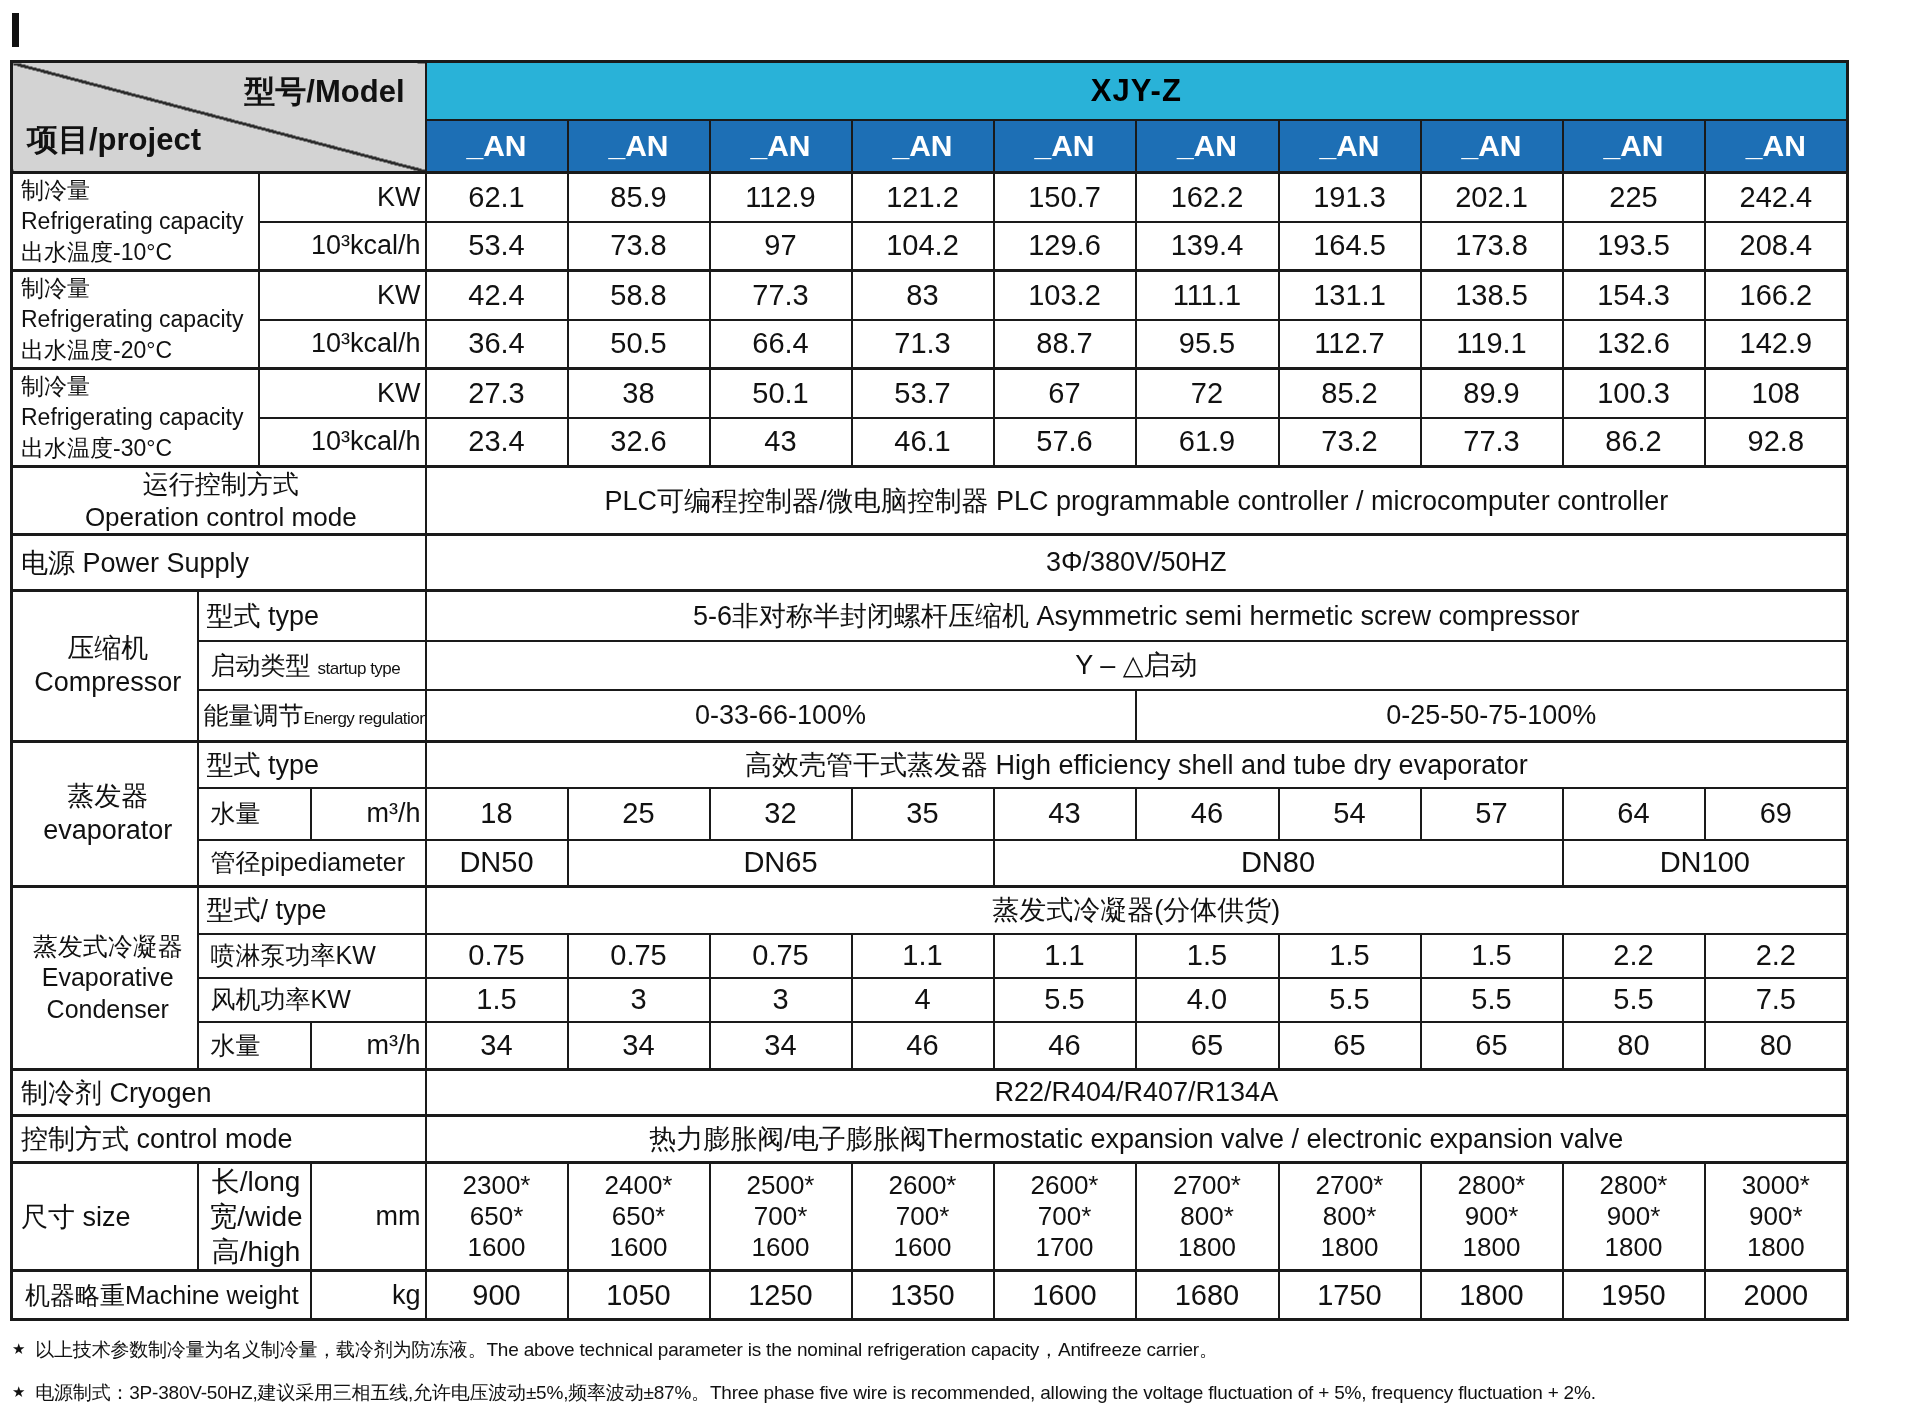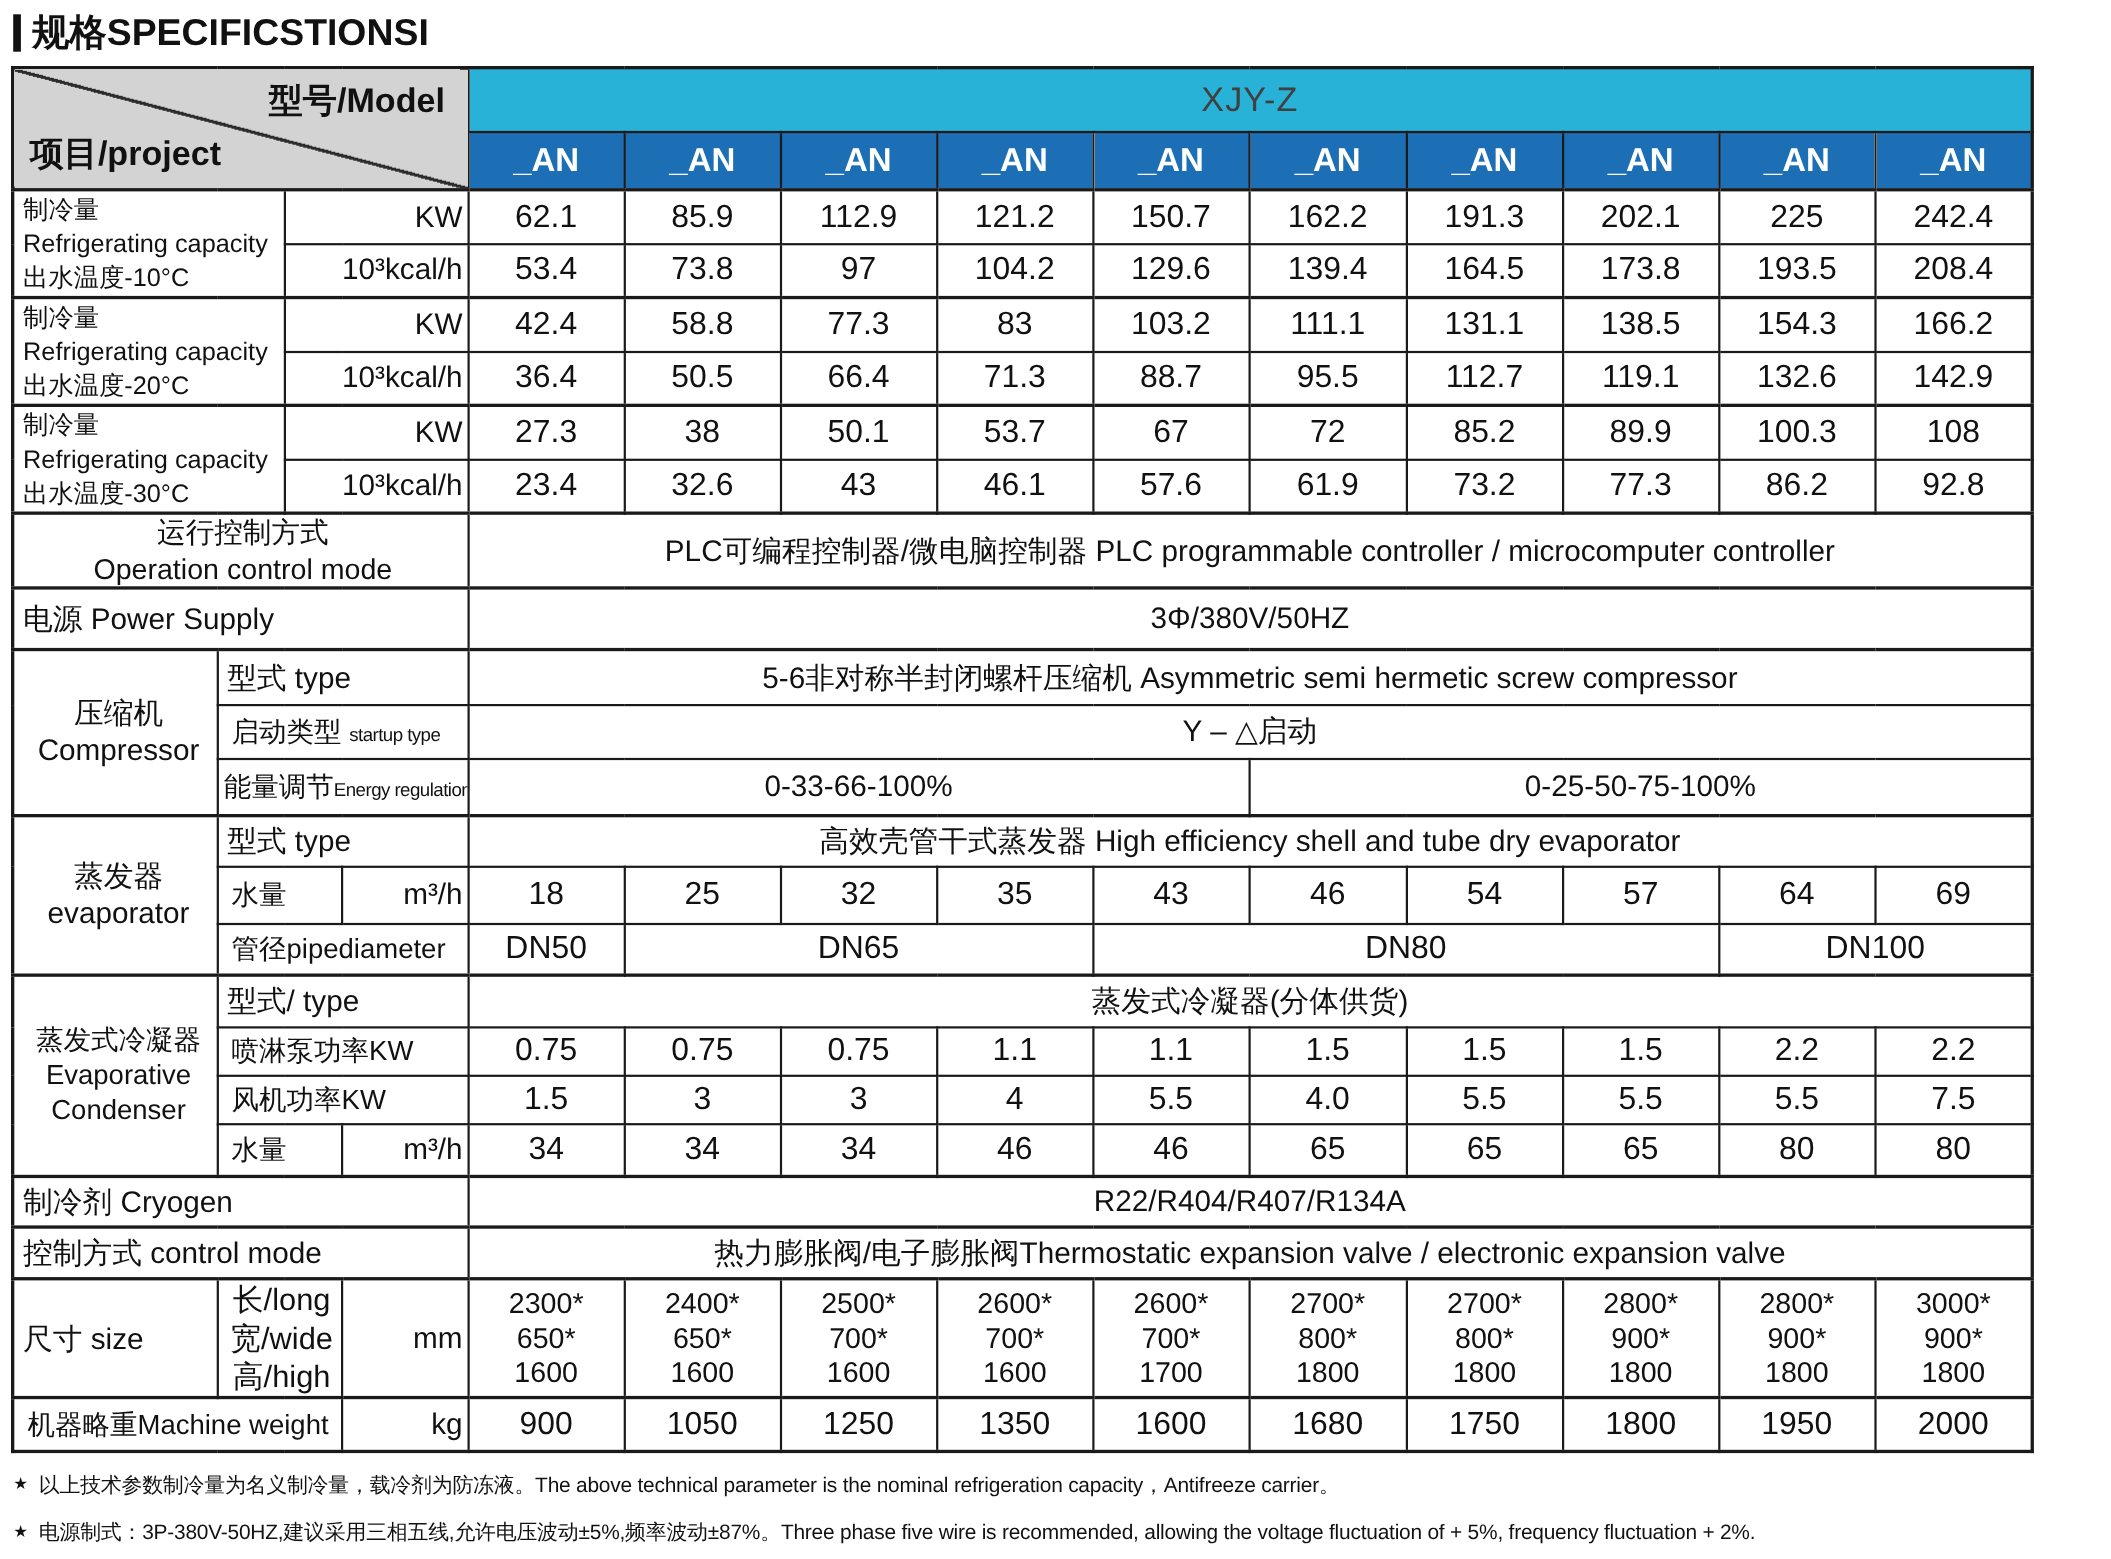--- a/index.html
+++ b/index.html
@@ -20,21 +20,21 @@
 
   .diag{background:linear-gradient(to bottom left,
           var(--header-gray,#d3d3d3) calc(50% - 1.5px),
           #2b2b2b calc(50% - 1.5px),
           #2b2b2b calc(50% + 1.5px),
           var(--header-gray,#d3d3d3) calc(50% + 1.5px));
         position:relative;}
   .diag .model-label{position:absolute;top:8px;right:20px;font-size:31px;font-weight:bold;}
   .diag .project-label{position:absolute;bottom:10px;left:14px;font-size:31px;font-weight:bold;}
 
-  .series{background:var(--series-band,#29b2d8);color:#404040;font-weight:normal;font-size:31px;
+  .series{background:var(--series-band,#29b2d8);color:#000000;font-weight:bold;font-size:31px;
           letter-spacing:1px;}
   .model{background:var(--model-band,#1d6fb5);color:#fff;font-weight:bold;font-size:30px;}
 
   .sec{text-align:center;padding-left:10px;white-space:pre-line;font-size:27px;line-height:1.25;}
   .cap{text-align:left;padding-left:8px;white-space:pre-line;font-size:23px;line-height:1.35;}
   .lbl{text-align:left;padding-left:12px;font-size:25px;white-space:nowrap;}
   .lbl2{text-align:center;padding-left:8px;white-space:pre-line;font-size:26px;line-height:1.25;}
   .lblbig{text-align:left;padding-left:8px;font-size:27px;white-space:nowrap;}
   .en-small{font-size:17px;letter-spacing:-0.5px;}
   .unit{font-size:27px;text-align:right;}
@@ -47,21 +47,20 @@
   .footnote{font-size:19px;margin-bottom:17px;letter-spacing:-0.2px;white-space:nowrap;}
   .footnote .star{font-size:15px;margin-right:10px;vertical-align:2px;}
 </style>
 </head>
 <body>
 
 <div id="page">
 
   <div id="title-bar">
     <span class="bar"></span>
-    <span class="txt">规格SPECIFICSTIONSI</span>
   </div>
 
   <table class="spec">
     <colgroup>
       <col style="width:186px">
         <col style="width:61px">
         <col style="width:52px">
         <col style="width:115px">
       <col style="width:142px">
         <col style="width:142px">

